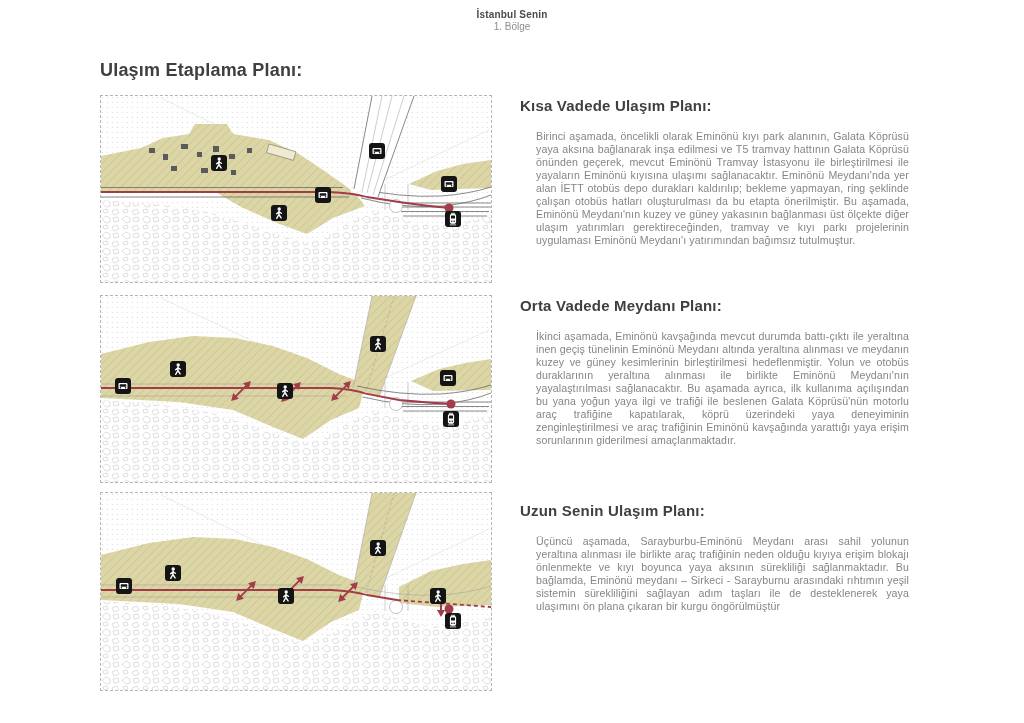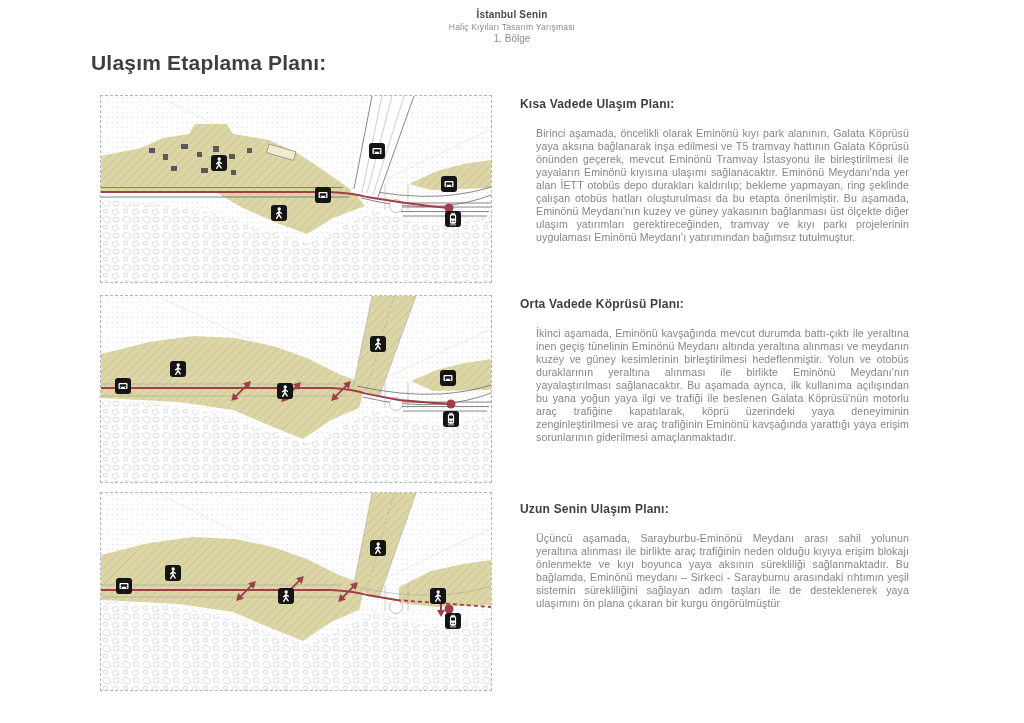--- a/index.html
+++ b/index.html
@@ -5,26 +5,26 @@
   html,body{margin:0;padding:0;background:#ffffff;}
   .page{position:relative;width:1024px;height:723px;background:#fff;
         font-family:"Liberation Sans",sans-serif;overflow:hidden;}
 
   
   .board-header{position:absolute;top:9px;left:0;right:0;text-align:center;}
   .h-title{font-size:10px;font-weight:bold;color:#4a4a4a;letter-spacing:.2px;}
   .h-sub{font-size:8.5px;color:#8c8c8c;margin-top:2px;letter-spacing:.2px;}
   .h-region{font-size:10px;color:#8c8c8c;margin-top:1px;}
 
-  .page-title{position:absolute;left:88px;top:48px;margin:3px;
-              font-size:21px;font-weight:bold;color:var(--heading_text);letter-spacing:.2px;}
+  .page-title{position:absolute;left:88px;top:48px;margin:12px;
+              font-size:18px;font-weight:bold;color:var(--heading_text);letter-spacing:.2px;}
 
   
   .section{position:absolute;left:520px;width:405px;}
-  .section h2{margin:0 0 13px 0;font-size:12px;font-weight:bold;color:var(--heading_text);letter-spacing:.2px;}
+  .section h2{margin:0 0 13px 0;font-size:15px;font-weight:bold;color:var(--heading_text);letter-spacing:.2px;}
   .section p{margin:16px;font-size:10.6px;line-height:13px;color:var(--body_text);
              text-align:justify;letter-spacing:.1px;}
   .s1{top:97px;} .s2{top:297px;} .s3{top:502px;}
 
   
   .map-frame{position:absolute;left:100px;width:390px;border:1px dashed var(--border_dash);background:#fff;}
   .m1{top:95px;height:186px;} .m2{top:295px;height:186px;} .m3{top:492px;height:197px;}
   .map-svg{display:block;width:100%;height:100%;}
 
   
@@ -91,21 +91,20 @@
       <path class="arrow-stroke" d="M-9 0 L9 0"></path>
       <path class="arrow-fill" d="M14 0 L7 -4 L7 4 Z M-14 0 L-7 -4 L-7 4 Z"></path>
     </g>
   </defs>
 </svg>
 
 <div class="page">
 
   <header class="board-header">
     <div class="h-title">İstanbul Senin</div>
-    <div class="h-sub">Haliç  Kıyıları Tasarım Yarışması</div>
     <div class="h-region">1. Bölge</div>
   </header>
 
   <h1 class="page-title">Ulaşım Etaplama Planı:</h1>
 
   <figure class="map-frame m1" style="margin:0">
     <svg class="map-svg" viewBox="0 0 390 186" preserveAspectRatio="none">
       <rect width="390" height="186" fill="#fff"></rect>
       <rect width="390" height="186" fill="url(#pat-dots)"></rect>
       <path class="faint" d="M60 2 L248 94 M388 34 L258 96"></path>
@@ -215,21 +214,21 @@
         </g>
     </svg>
   </figure>
 
   <section class="section s1">
     <h2>Kısa Vadede Ulaşım Planı:</h2>
     <p>Birinci aşamada, öncelikli olarak Eminönü kıyı park alanının, Galata Köprüsü yaya aksına bağlanarak inşa edilmesi ve T5 tramvay hattının Galata Köprüsü önünden geçerek, mevcut Eminönü Tramvay İstasyonu ile birleştirilmesi ile yayaların Eminönü kıyısına ulaşımı sağlanacaktır. Eminönü Meydanı'nda yer alan İETT otobüs depo durakları kaldırılıp; bekleme yapmayan, ring şeklinde çalışan otobüs hatları oluşturulması da bu etapta önerilmiştir. Bu aşamada, Eminönü Meydanı'nın kuzey ve güney yakasının bağlanması üst ölçekte diğer ulaşım yatırımları gerektireceğinden, tramvay ve kıyı parkı projelerinin uygulaması Eminönü Meydanı'ı yatırımından bağımsız tutulmuştur.</p>
   </section>
 
   <section class="section s2">
-    <h2>Orta Vadede Köprüsü Planı:</h2>
+    <h2>Orta Vadede Meydanı Planı:</h2>
     <p>İkinci aşamada, Eminönü kavşağında mevcut durumda battı-çıktı ile yeraltına inen geçiş tünelinin Eminönü Meydanı altında yeraltına alınması ve meydanın kuzey ve güney kesimlerinin birleştirilmesi hedeflenmiştir. Yolun ve otobüs duraklarının yeraltına alınması ile birlikte Eminönü Meydanı'nın yayalaştırılması sağlanacaktır. Bu aşamada ayrıca, ilk kullanıma açılışından bu yana yoğun yaya ilgi ve trafiği ile beslenen Galata Köprüsü'nün motorlu araç trafiğine kapatılarak, köprü üzerindeki yaya deneyiminin zenginleştirilmesi ve araç trafiğinin Eminönü kavşağında yarattığı yaya erişim sorunlarının giderilmesi amaçlanmaktadır.</p>
   </section>
 
   <section class="section s3">
     <h2>Uzun Senin Ulaşım Planı:</h2>
     <p>Üçüncü aşamada, Sarayburbu-Eminönü Meydanı arası sahil yolunun yeraltına alınması ile birlikte araç trafiğinin neden olduğu kıyıya erişim blokajı önlenmekte ve kıyı boyunca yaya aksının sürekliliği sağlanmaktadır. Bu bağlamda, Eminönü meydanı – Sirkeci - Sarayburnu arasındaki rıhtımın yeşil sistemin sürekliliğini sağlayan adım taşları ile de desteklenerek yaya ulaşımını ön plana çıkaran bir kurgu öngörülmüştür</p>
   </section>
 
 </div>
 

